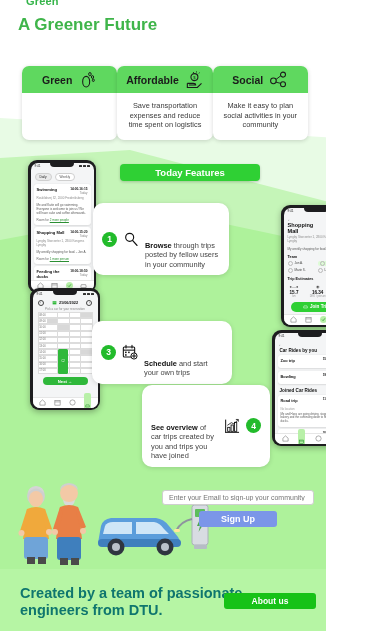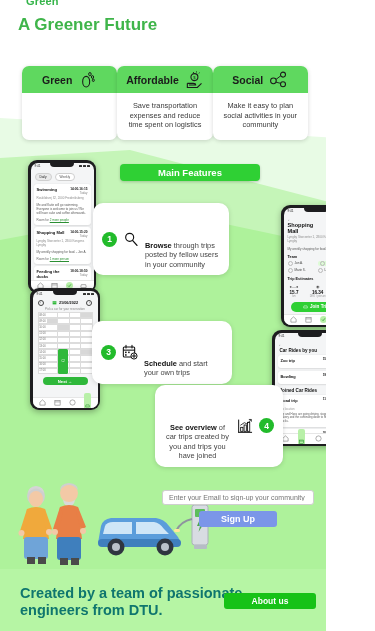--- a/index.html
+++ b/index.html
@@ -166,21 +166,21 @@
     line-height: 9.4px;
     color: #444444;
     margin-top: 32px;
   }
   .callout .ctext b { color: #111111; font-weight: bold; }
   .callout .cico { width: 16px; height: 16px; flex: 0 0 auto; display:block; }
 
   #callout-1 { top: 203px; left: 93px;  width: 136px; }
   #callout-2 { top: 262px; left: 152px; width: 128px; }
   #callout-3 { top: 321px; left: 92px;  width: 140px; }
-  #callout-4 { top: 385px; left: 155px; width: 128px; text-align: center; }
+  #callout-4 { top: 385px; left: 142px; width: 128px; }
 
   
   .phone {
     position: absolute;
     background: #1d1d1f;
     border-radius: 9px;
     padding: 2.5px;
     box-shadow: 0 2px 6px rgba(0,0,0,.3);
     z-index: 3;
   }
@@ -427,21 +427,21 @@
           <circle cx="6.5" cy="13" r="3.4" fill="none" stroke="#1b1b1b" stroke-width="1.3"></circle>
           <circle cx="18" cy="5.5" r="3" fill="none" stroke="#1b1b1b" stroke-width="1.3"></circle>
           <circle cx="18" cy="17" r="3" fill="none" stroke="#1b1b1b" stroke-width="1.3"></circle>
           <path d="M9.5 11.4 L15.2 7 M9.5 14.6 L15.2 16" stroke="#1b1b1b" stroke-width="1.1"></path>
         </svg>
       </div>
       <div class="benefit-body">Make it easy to plan social activities in your community</div>
     </div>
   </div>
 
-  <div class="main-features">Main Features</div>
+  <div class="main-features">Today Features</div>
 
   <div class="callout" id="callout-1">
     <div class="num">1</div>
     <svg class="cico" viewBox="0 0 24 24">
       <circle cx="10" cy="9.5" r="6" fill="none" stroke="#111" stroke-width="1.7"></circle>
       <path d="M14.6 14.4 L21 21.5" stroke="#111" stroke-width="2" stroke-linecap="round"></path>
     </svg>
     <div class="ctext"><b>Browse</b><span> through trips posted by fellow users in your community</span></div>
   </div>
 

